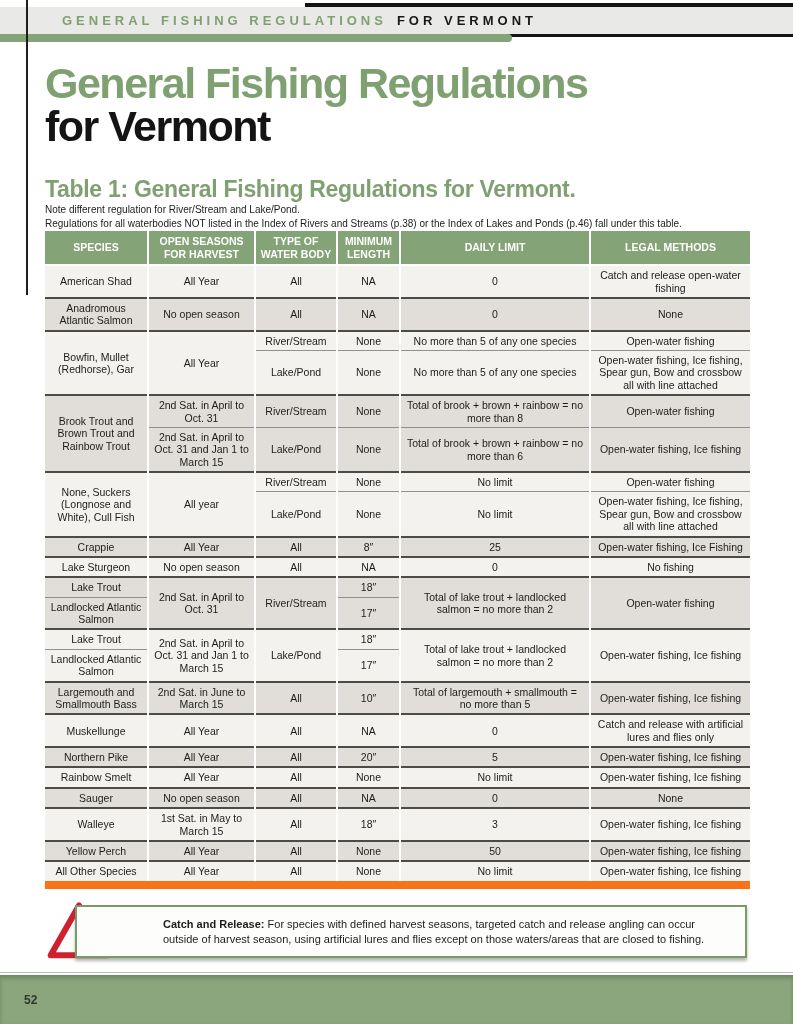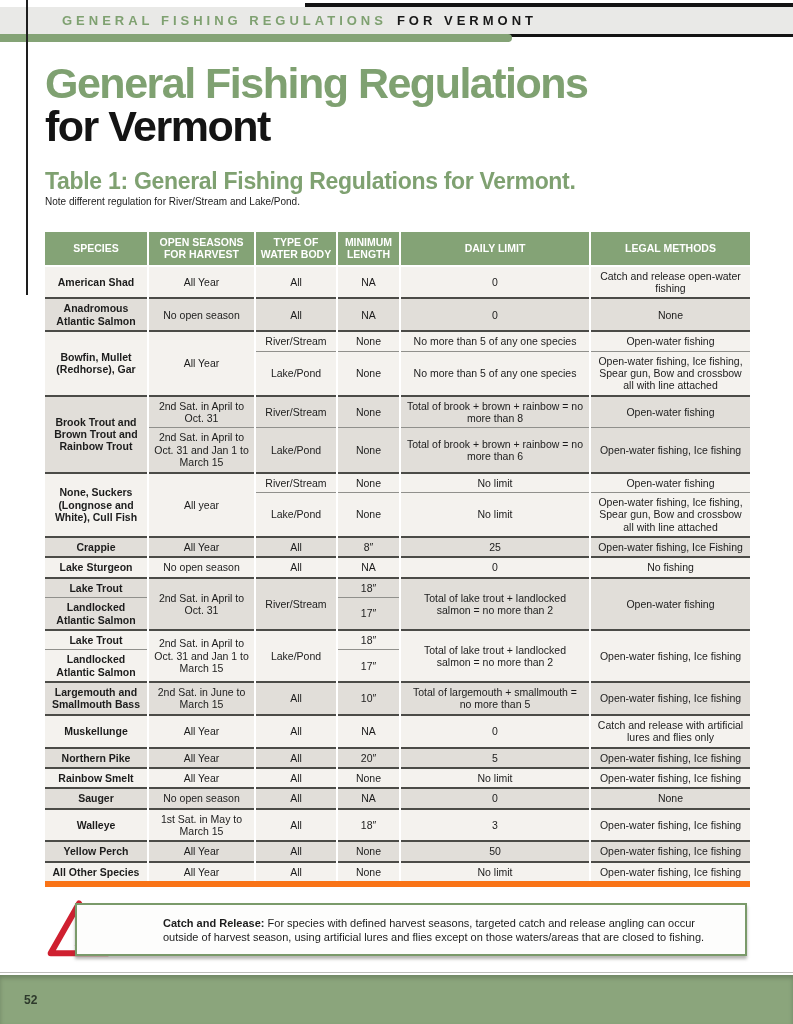--- a/index.html
+++ b/index.html
@@ -15,40 +15,40 @@
   .banner-black-rule{position:absolute;top:34px;left:267px;right:0;height:3px;background:#131313;}
   .banner-green-bar{position:absolute;top:34px;left:0;width:512px;height:8px;background:#84a376;
                     border-radius:0 5px 5px 0;}
   .vert-rule{position:absolute;top:0;left:26px;width:2px;height:295px;background:#1e1e1e;}
 
   
   .content{position:absolute;top:62px;left:45px;width:705px;}
   .page-title{font-weight:bold;font-size:43px;line-height:1.0;letter-spacing:-1.5px;}
   .title-green{color:#7fa171;}
   .title-black{color:#141414;}
-  .section-heading{margin-top:20px;color:#7fa171;font-weight:bold;font-size:23px;letter-spacing:-0.3px;}
+  .section-heading{margin-top:28px;color:#7fa171;font-weight:bold;font-size:23px;letter-spacing:-0.3px;}
   .notes{font-size:10px;line-height:1.35;color:#1c1c1c;}
 
   
-  table.regs{border-collapse:collapse;width:705px;margin-top:23px;table-layout:fixed;
-             border-bottom:6px solid #f97316;}
+  table.regs{border-collapse:collapse;width:705px;margin-top:1px;table-layout:fixed;
+             border-bottom:8px solid #f97316;}
   col.c1{width:103px;} col.c2{width:107px;} col.c3{width:82px;}
   col.c4{width:63px;}  col.c5{width:190px;} col.c6{width:160px;}
   table.regs th{background:#84a376;color:#fff;font-size:10.5px;font-weight:bold;
                 padding:4px 3px;line-height:1.2;text-align:center;vertical-align:middle;}
   table.regs th.notfirst{border-left:2px solid #fff;}
   table.regs td{font-size:10.5px;line-height:1.18;padding:3px 5px;text-align:center;
                 vertical-align:middle;}
   table.regs td.notfirst{border-left:2px solid #fff;}
   tr.rw td{background:#f4f2ee;}
   tr.rg td{background:#e1ded9;}
   tr.gstart td{border-top:2px solid #4b4b47;}
   tr.sub td{border-top:1px solid #90908c;}
   tbody tr:first-child td{border-top:2px solid #fff;}
-  td.sp{font-weight:bold;text-align:left;font-size:11px;}
+  td.sp{font-weight:normal;text-align:left;font-size:11px;}
 
   
   .callout-wrap{position:relative;margin-top:13px;height:58px;}
   .callout-box{position:absolute;left:30px;right:3px;top:3px;bottom:2px;background:#fdfdfc;
                border:2px solid #7a9a6a;box-shadow:0 3px 3px rgba(90,90,85,.45);
                padding:7px 12px 6px 86px;box-sizing:border-box;
                font-size:11px;line-height:1.3;display:flex;align-items:center;}
   .warning-tri{position:absolute;left:0;top:-2px;width:68px;height:62px;}
   .bottom-note{margin-top:18px;font-size:11px;}
 
@@ -79,20 +79,21 @@
 
     <div class="page-title">
       <div class="title-green">General Fishing Regulations</div>
       <div class="title-black">for Vermont</div>
     </div>
 
     <div class="section-heading">Table 1: General Fishing Regulations for Vermont.</div>
 
     <div class="notes">
       <div>Note different regulation for River/Stream and Lake/Pond.</div>
+      <div>Regulations for all waterbodies NOT listed in the Index of Rivers and Streams (p.38) or the Index of Lakes and Ponds (p.46) fall under this table.</div>
     </div>
 
     <table class="regs">
       <colgroup>
         <col class="c1">
           <col class="c2">
           <col class="c3">
           <col class="c4">
           <col class="c5">
           <col class="c6">

